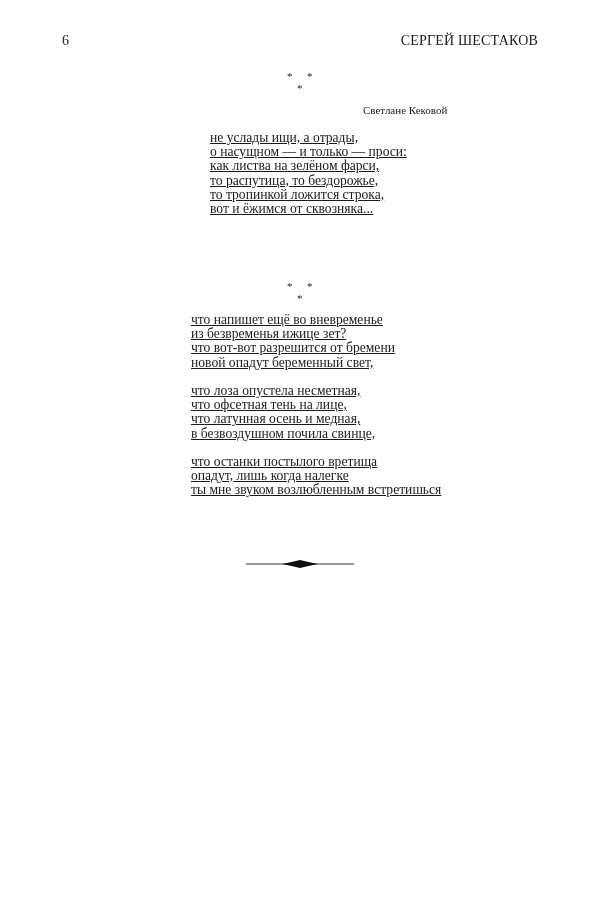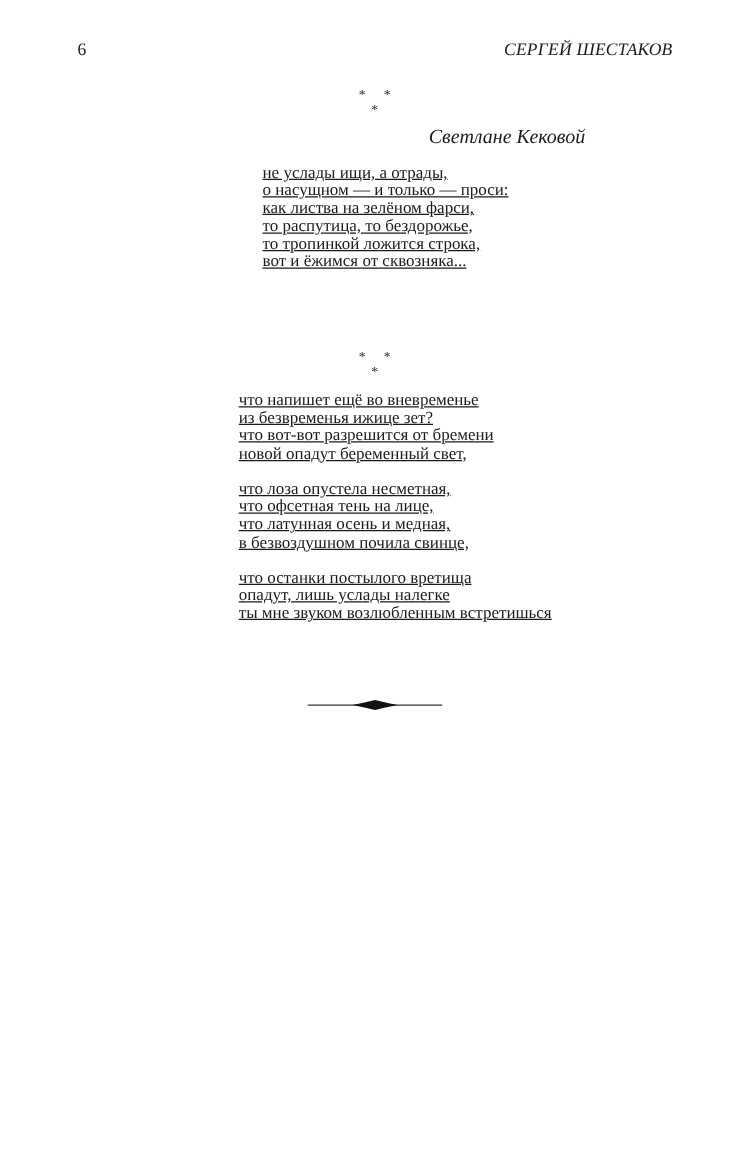--- a/index.html
+++ b/index.html
@@ -7,33 +7,33 @@
       width: 600px; height: 924px; position: relative; overflow: hidden;
       font-family: "Liberation Serif", "DejaVu Serif", serif;
       color: #1a1a1a;
     }
     .page-number {
       position: absolute; left: 62px; top: 33px;
       font-size: 14px; line-height: 16px;
     }
     .running-head {
       position: absolute; right: 62px; top: 33px;
-      font-size: 14px; line-height: 16px; letter-spacing: 0.2px; font-style: italic;
+      font-size: 14px; line-height: 16px; letter-spacing: 0.2px;
     }
     .asterism {
       position: absolute; width: 40px; height: 24px;
       font-size: 11px; line-height: 11px;
     }
     .asterism span { position: absolute; }
     .a1 { left: 0; top: 0; }
     .a2 { left: 20px; top: 0; }
     .a3 { left: 10px; top: 12px; }
     .dedication {
-      position: absolute; left: 343px; top: 103px;
-      font-size: 16px; font-style: italic; line-height: 14px;
+      position: absolute; left: 363px; top: 103px;
+      font-size: 11px; line-height: 14px;
     }
     .poem {
       position: absolute; font-size: 13.6px; line-height: 14.2px;
       white-space: nowrap;
       text-decoration: underline;
     }
     .poem .line { display: block; }
     .poem .stanza-gap { display: block; height: 14.2px; }
     .ornament {
       position: absolute; left: 246px; top: 560px; width: 108px; height: 8px;
@@ -73,20 +73,20 @@
   <span class="line">из безвременья ижице зет?</span>
   <span class="line">что вот-вот разрешится от бремени</span>
   <span class="line">новой опадут беременный свет,</span>
   <span class="stanza-gap"></span>
   <span class="line">что лоза опустела несметная,</span>
   <span class="line">что офсетная тень на лице,</span>
   <span class="line">что латунная осень и медная,</span>
   <span class="line">в безвоздушном почила свинце,</span>
   <span class="stanza-gap"></span>
   <span class="line">что останки постылого вретища</span>
-  <span class="line">опадут, лишь услады налегке</span>
+  <span class="line">опадут, лишь когда налегке</span>
   <span class="line">ты мне звуком возлюбленным встретишься</span>
 </div>
 
 <svg class="ornament" viewBox="0 0 108 8" width="108" height="8">
   <line x1="0" y1="4" x2="108" y2="4" stroke="#333" stroke-width="1"></line>
   <path d="M36 4 Q46 2 54 0 Q62 2 72 4 Q62 6 54 8 Q46 6 36 4 Z" fill="#111"></path>
 </svg>
 
 </body></html>

